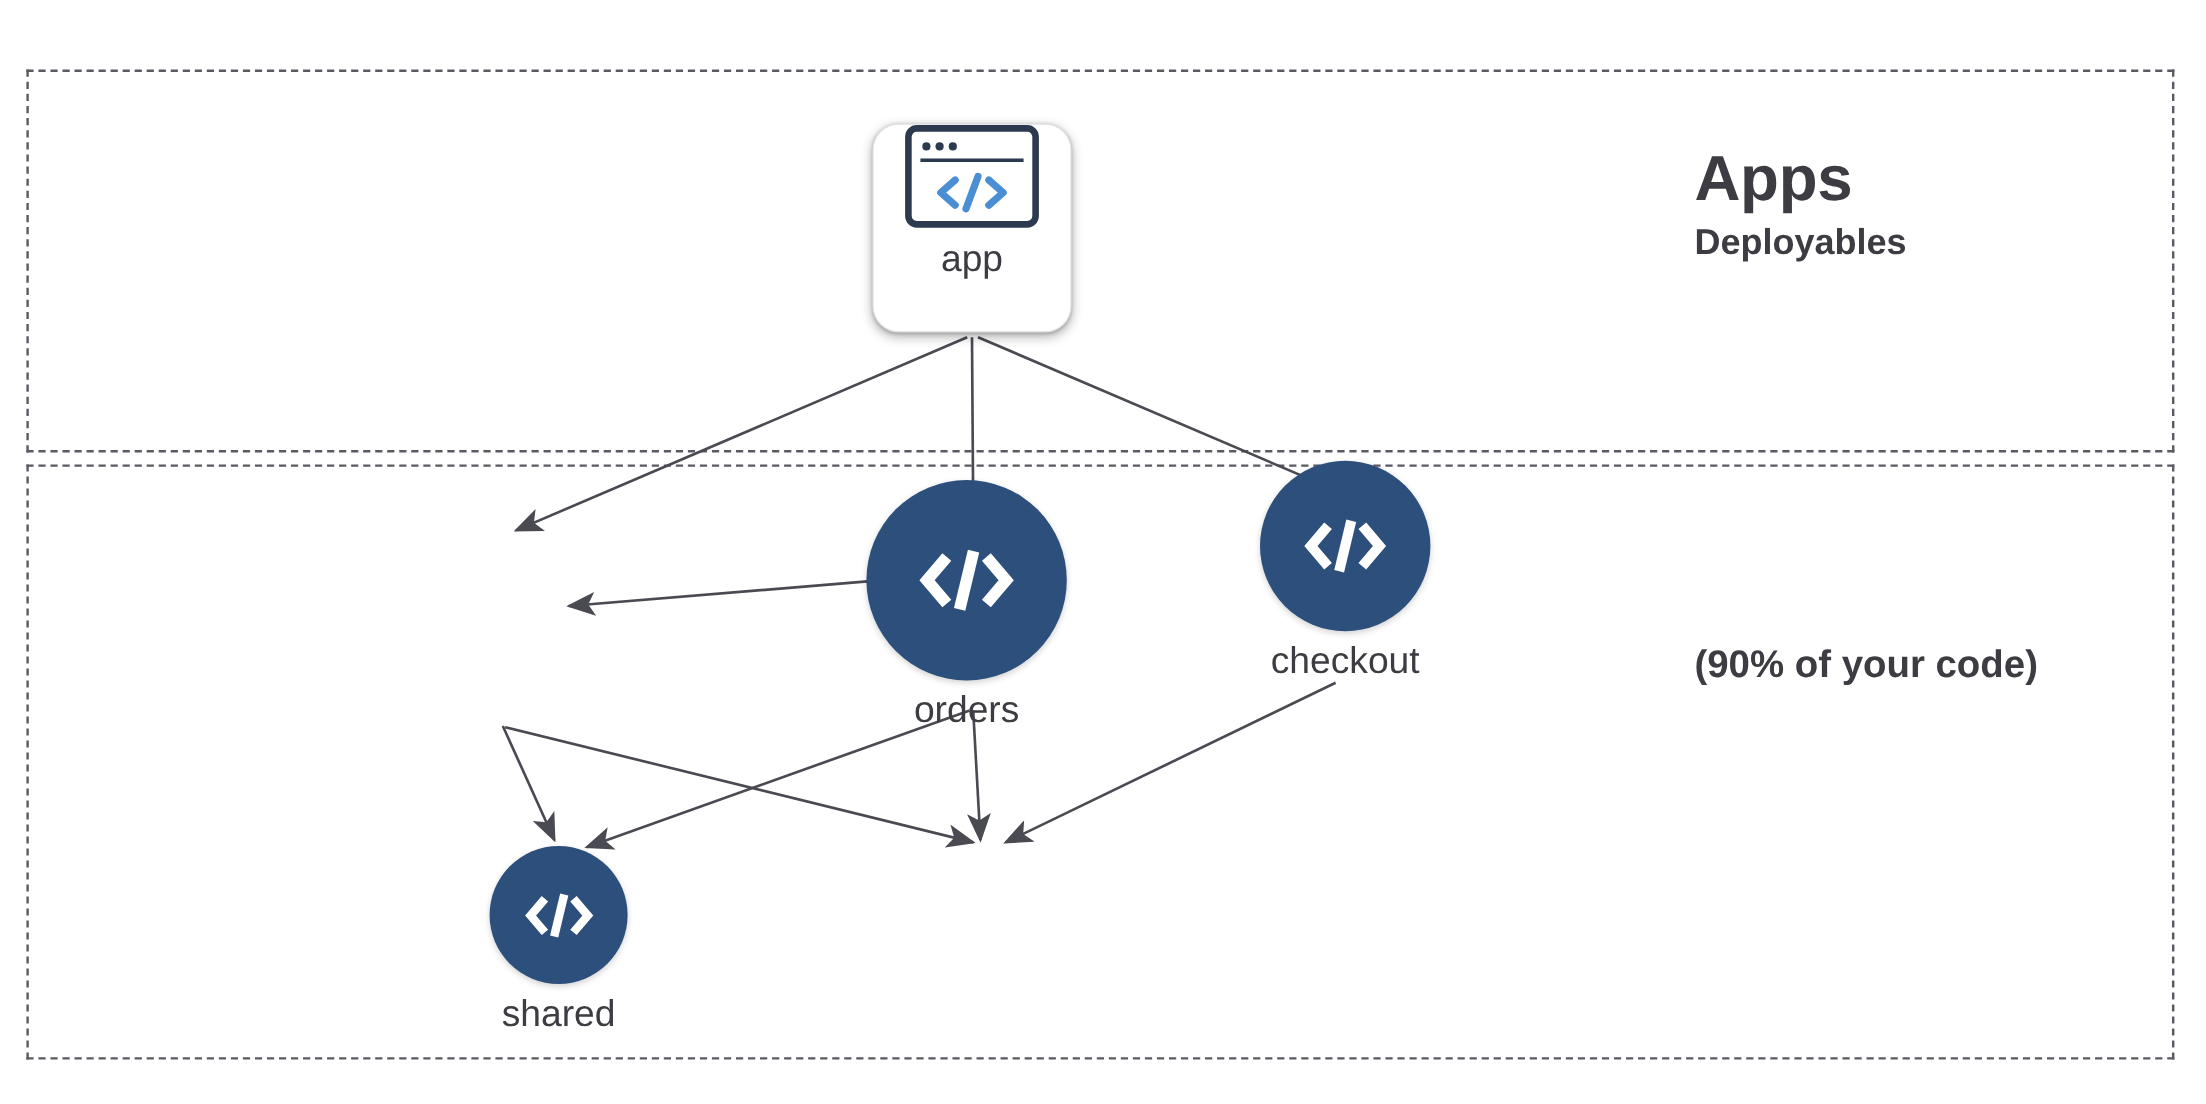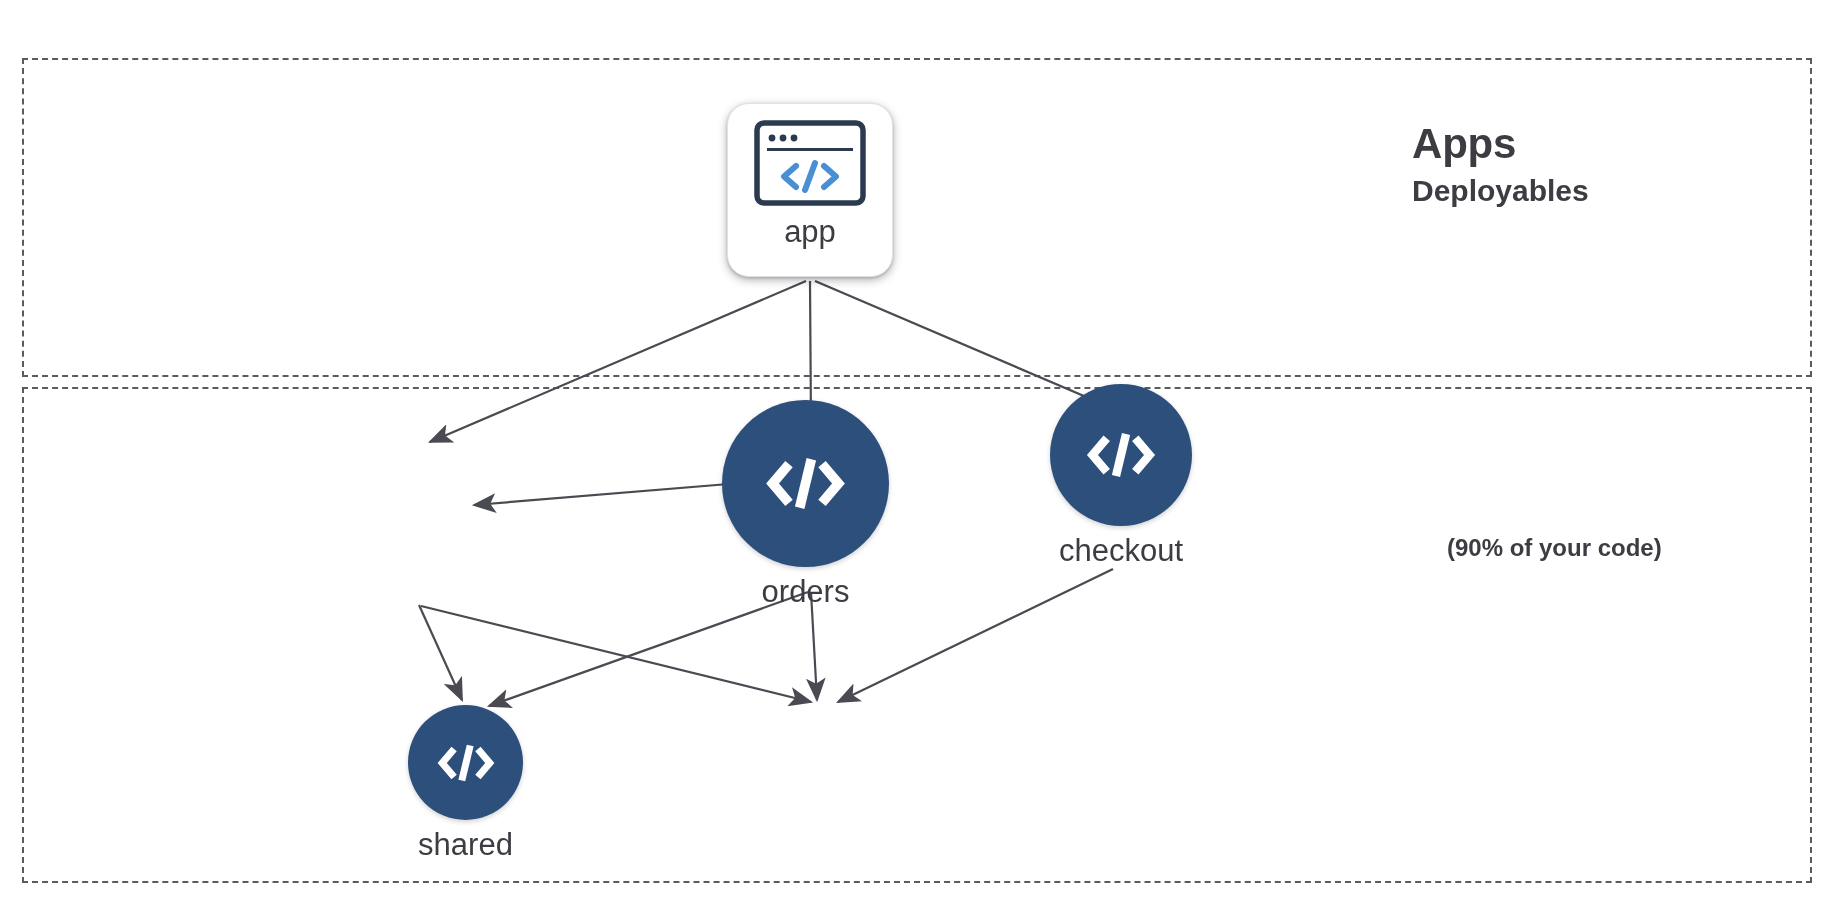--- a/index.html
+++ b/index.html
@@ -39,21 +39,21 @@
     width: 1790px;
     height: 496px;
   }
 
   
   .zone-caption {
     position: absolute;
     color: #3f3f46;
   }
   .zone-title {
-    font-size: 42px;
+    font-size: 53px;
     font-weight: bold;
     letter-spacing: -0.2px;
     line-height: 1.05;
     color: #3c3c42;
     white-space: nowrap;
   }
   .zone-sub {
     font-size: 30px;
     font-weight: bold;
     line-height: 1.25;
@@ -63,23 +63,22 @@
   }
   #caption-apps {
     left: 1412px;
     top: 122px;
   }
   #caption-libs {
     left: 1412px;
     top: 525px;
   }
   #caption-libs .zone-sub {
-    font-size: 24px;
+    font-size: 32px;
     margin-top: 8px;
-    margin-left: 35px;
   }
 
   
   #edge-layer {
     position: absolute;
     left: 0;
     top: 0;
     width: 1838px;
     height: 920px;
     pointer-events: none;
@@ -94,21 +93,20 @@
     height: 174px;
     background: #ffffff;
     border: 1.5px solid #e2e2e6;
     border-radius: 22px;
     box-shadow: 0 3px 10px rgba(0,0,0,0.30), 0 1px 3px rgba(0,0,0,0.18);
     box-sizing: border-box;
     display: flex;
     flex-direction: column;
     align-items: center;
     justify-content: flex-start;
-    padding-top: 16px;
   }
   #node-app .browser-icon {
     width: 112px;
     height: 86px;
   }
   #node-app .node-label {
     font-size: 31px;
     color: #3c3c42;
     line-height: 1;
     margin-top: 10px;

